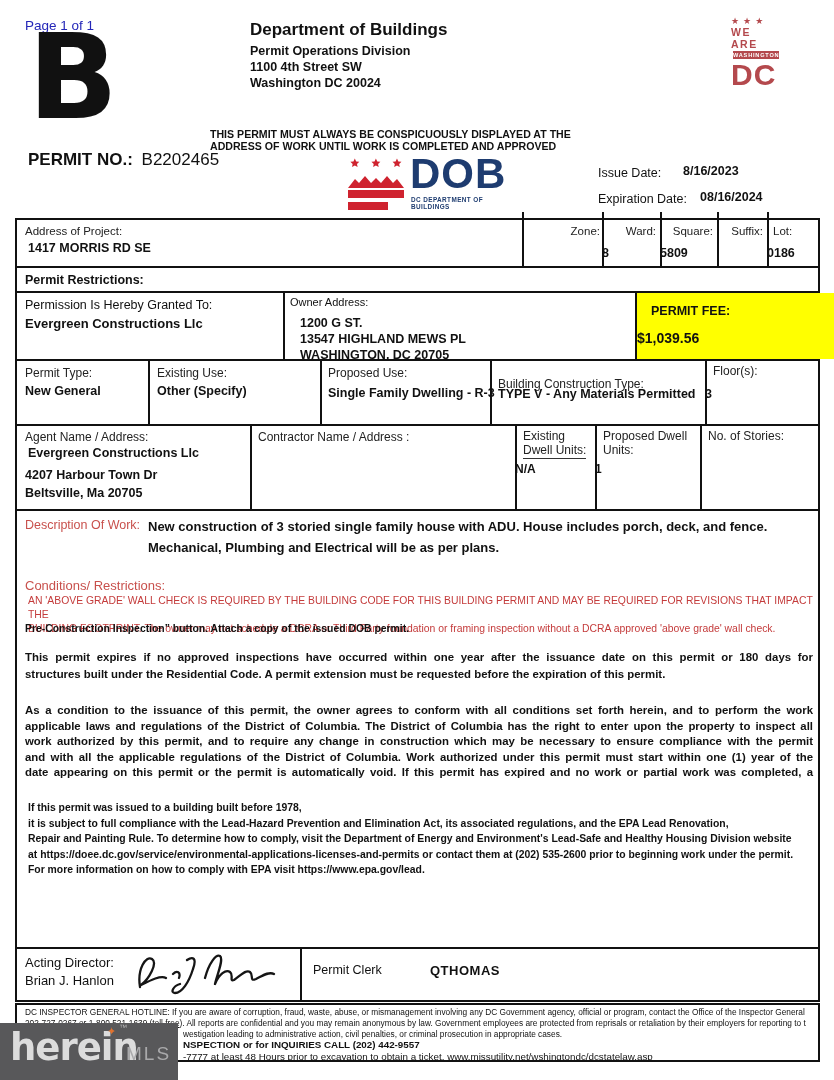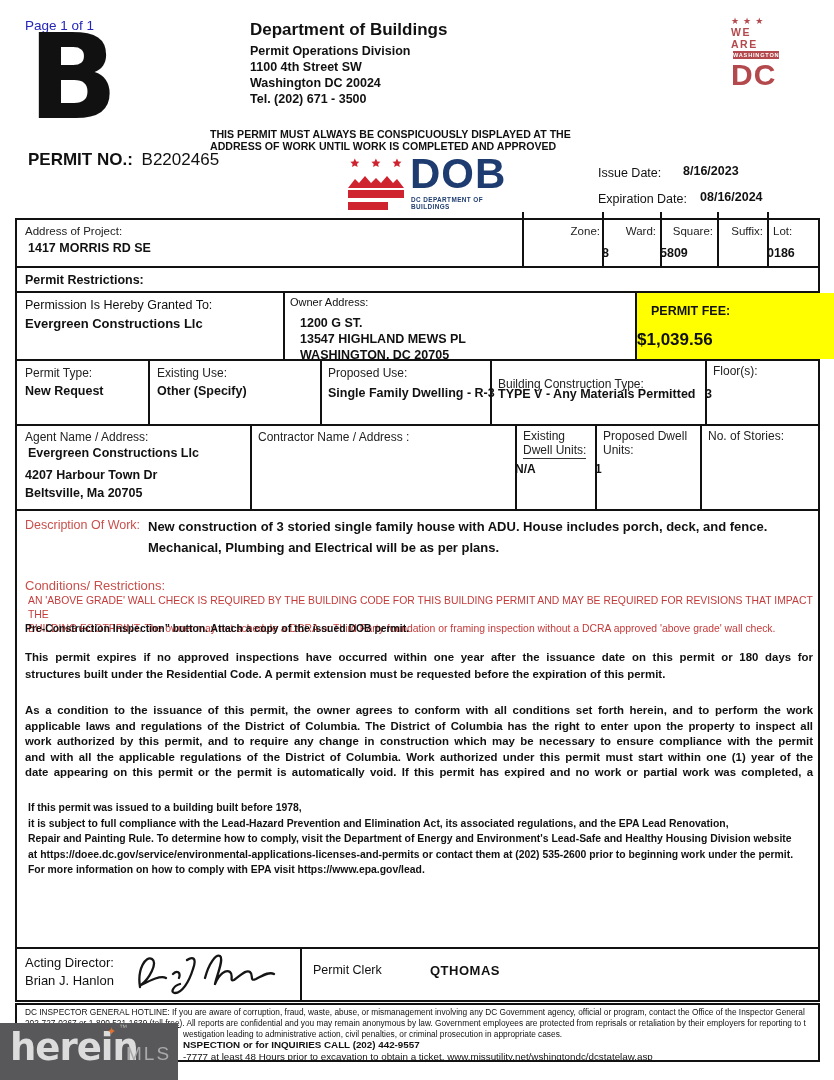--- a/index.html
+++ b/index.html
@@ -31,21 +31,20 @@
 <div class="abs" style="left:28px; top:150px; font-size:17px;">
   <span class="b">PERMIT NO.:</span>
   <span style="font-weight:normal; margin-left:4px;">B2202465</span>
 </div>
 
 <div class="abs ctr" style="left:250px; top:20px; width:360px;">
   <div class="b" style="font-size:17px;">Department of Buildings</div>
   <div class="b" style="font-size:12.5px; line-height:16px; margin-top:3px;">Permit Operations Division</div>
   <div class="b" style="font-size:12.5px; line-height:16px;">1100 4th Street SW</div>
   <div class="b" style="font-size:12.5px; line-height:16px;">Washington DC 20024</div>
-  <div class="b" style="font-size:12.5px; line-height:16px;">Tel. (202) 671 - 3500</div>
 </div>
 
 <div class="abs ctr" style="left:210px; top:129px; width:440px;">
   <div class="b" style="font-size:10.6px; line-height:11.5px;">THIS PERMIT MUST  ALWAYS BE CONSPICUOUSLY DISPLAYED AT THE</div>
   <div class="b" style="font-size:10.6px; line-height:11.5px;">ADDRESS OF WORK UNTIL WORK IS COMPLETED AND APPROVED</div>
 </div>
 
 <div class="abs ctr" style="left:731px; top:16px; width:50px; color:#b4494d;">
   <div style="font-size:9px; letter-spacing:4px;">★★★</div>
   <div class="b" style="font-size:10.5px; letter-spacing:1.5px;">WE ARE</div>
@@ -118,27 +117,27 @@
     <div class="abs" style="left:273px; top:3px; font-size:11px;">Owner Address:</div>
     <div class="abs b" style="left:283px; top:22px; font-size:12.5px; line-height:16px;">
       <div>1200 G ST.</div>
       <div>13547 HIGHLAND MEWS PL</div>
       <div>WASHINGTON, DC 20705</div>
     </div>
 
     <div class="vline" style="left:618px;"></div>
     <div class="abs fee" style="left:620px; top:0; width:206px; height:66px;">
       <div class="abs b" style="left:14px; top:11px; font-size:12.5px;">PERMIT FEE:</div>
-      <div class="abs b ctr" style="left:0; top:37px; width:170px; font-size:17px;">$1,039.56</div>
+      <div class="abs b ctr" style="left:0; top:37px; width:170px; font-size:14px;">$1,039.56</div>
     </div>
   </div>
 
   <div class="row" style="top:141px; height:65px;">
     <div class="abs lbl" style="left:8px; top:5px; font-size:12px;">Permit Type:</div>
-    <div class="abs b" style="left:8px; top:23px; font-size:12.5px;">New Request</div>
+    <div class="abs b" style="left:8px; top:23px; font-size:12.5px;">New General</div>
 
     <div class="vline" style="left:131px;"></div>
     <div class="abs lbl" style="left:140px; top:5px; font-size:12px;">Existing Use:</div>
     <div class="abs b" style="left:140px; top:23px; font-size:12.5px;">Other (Specify)</div>
 
     <div class="vline" style="left:303px;"></div>
     <div class="abs lbl" style="left:311px; top:5px; font-size:12px;">Proposed Use:</div>
     <div class="abs b" style="left:311px; top:25px; font-size:12.5px;">Single Family Dwelling - R-3</div>
 
     <div class="vline" style="left:473px;"></div>

